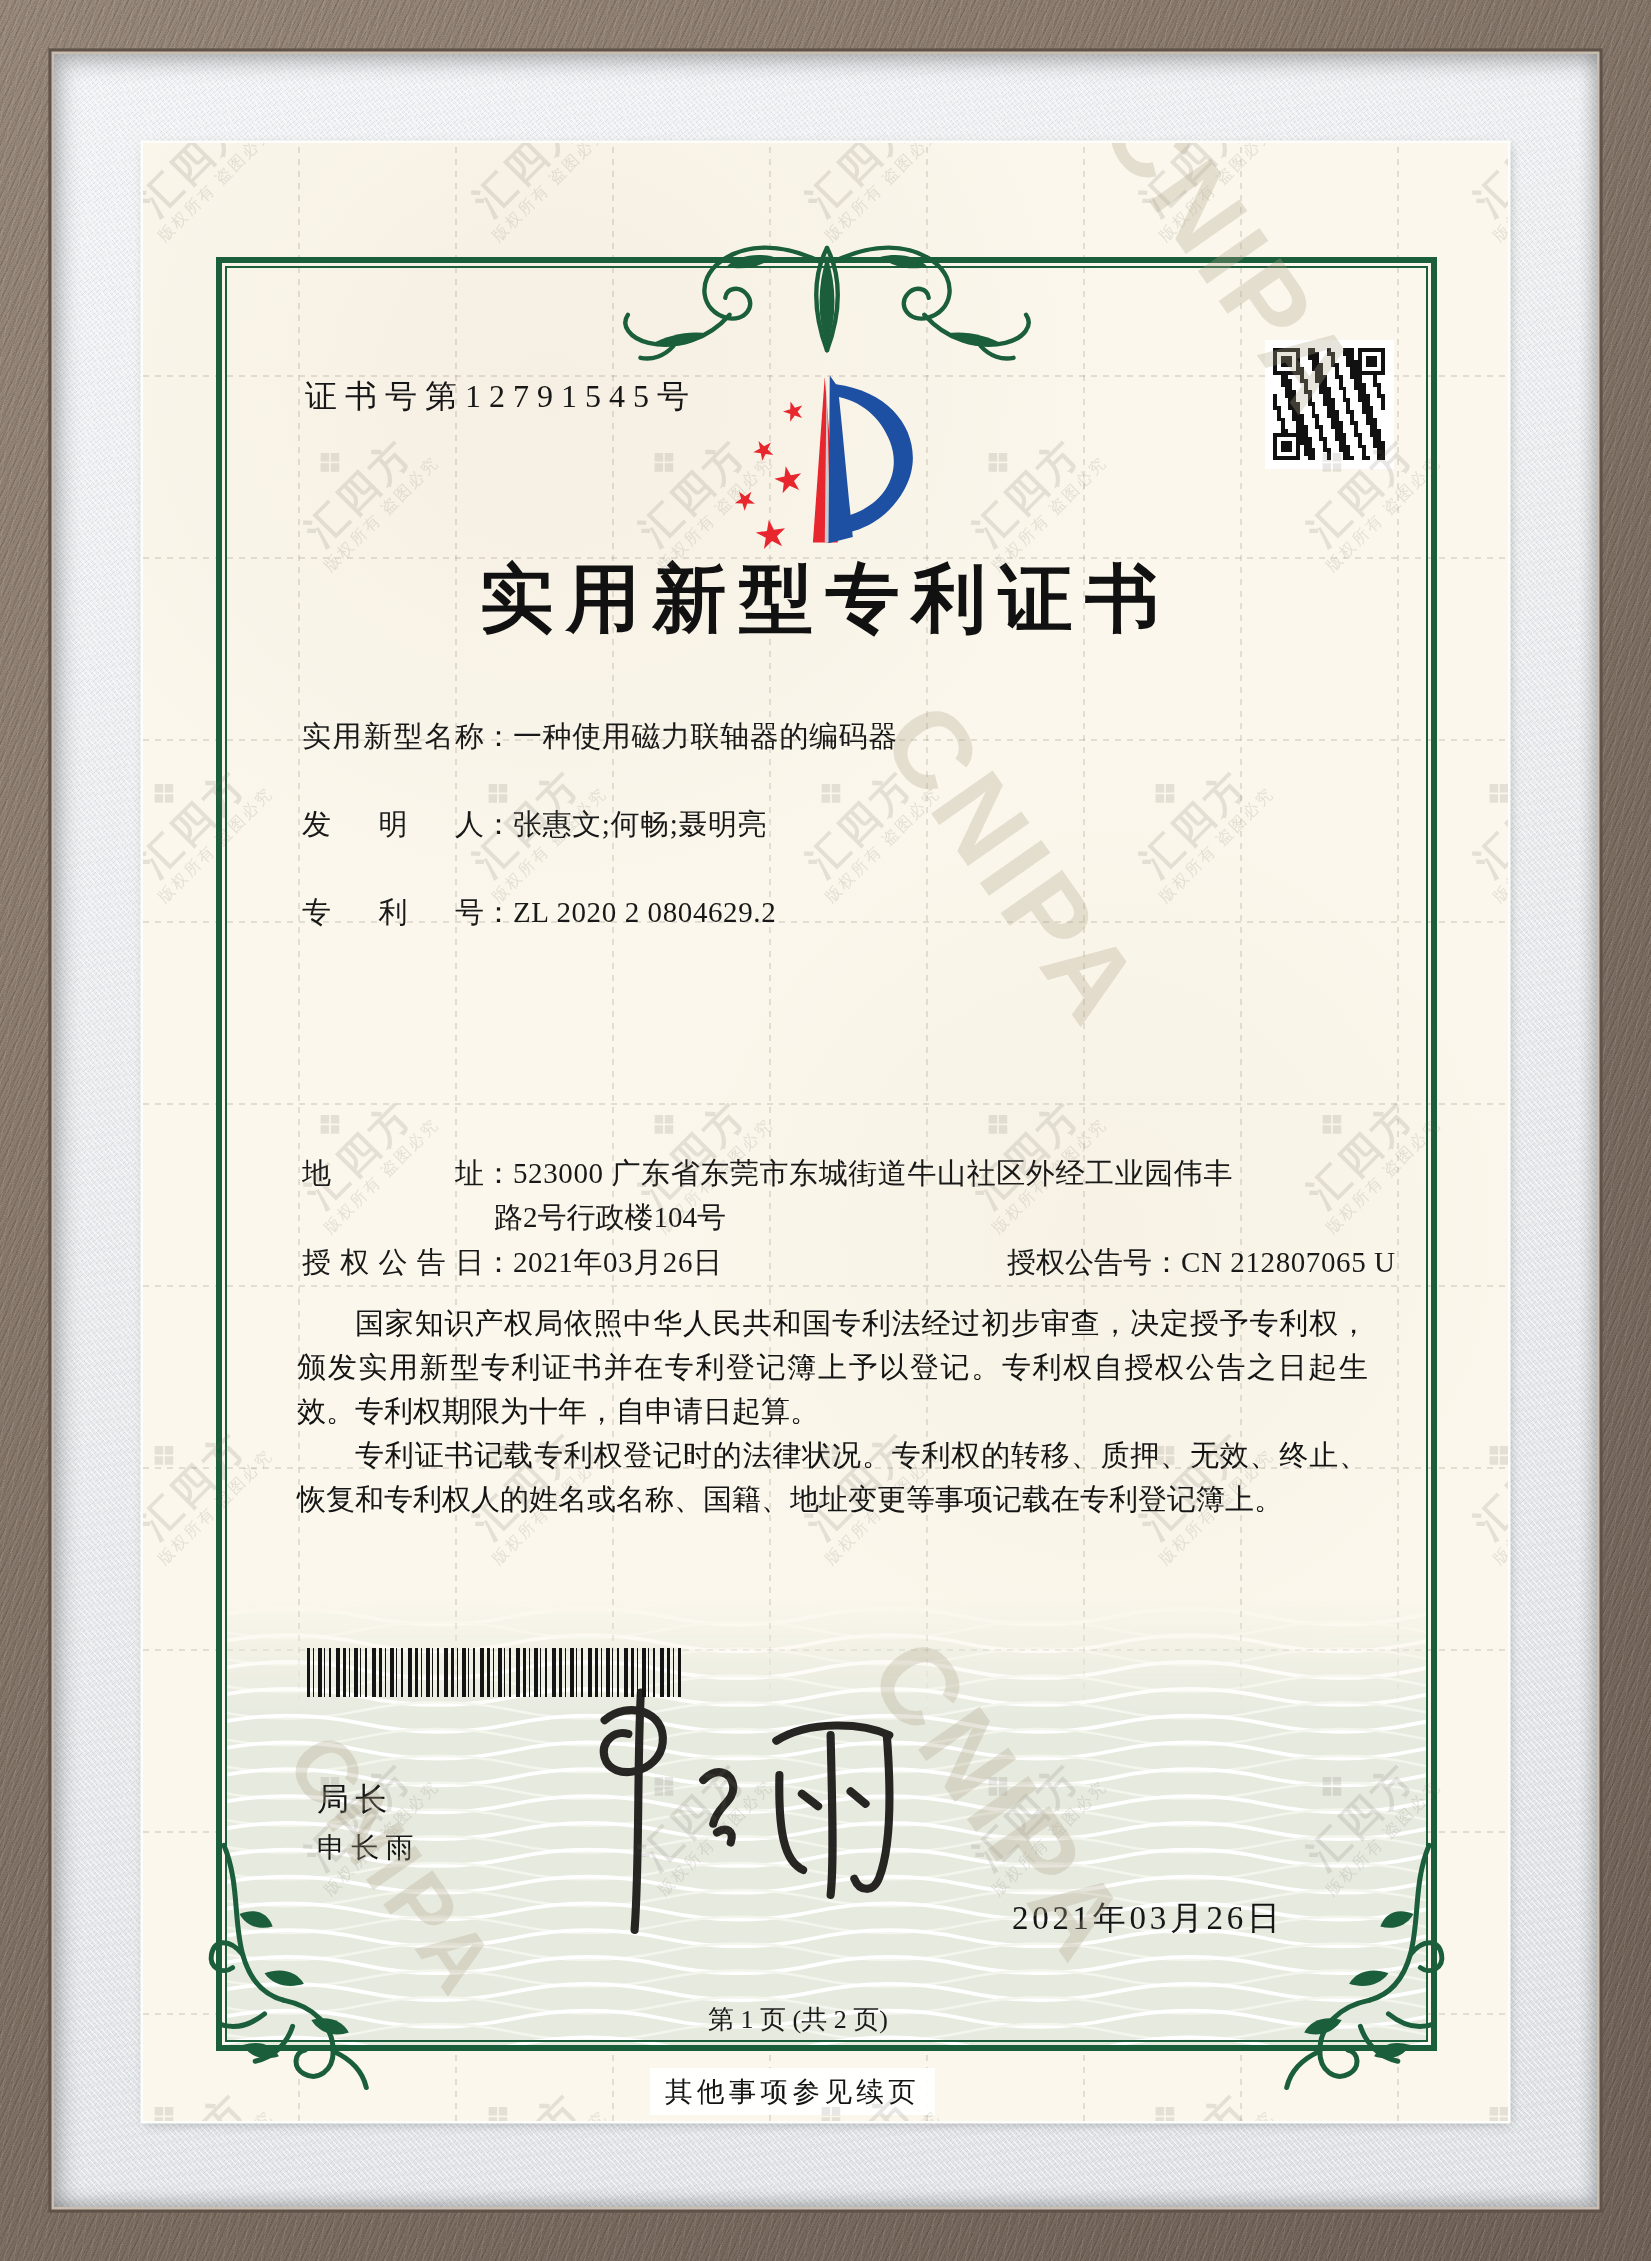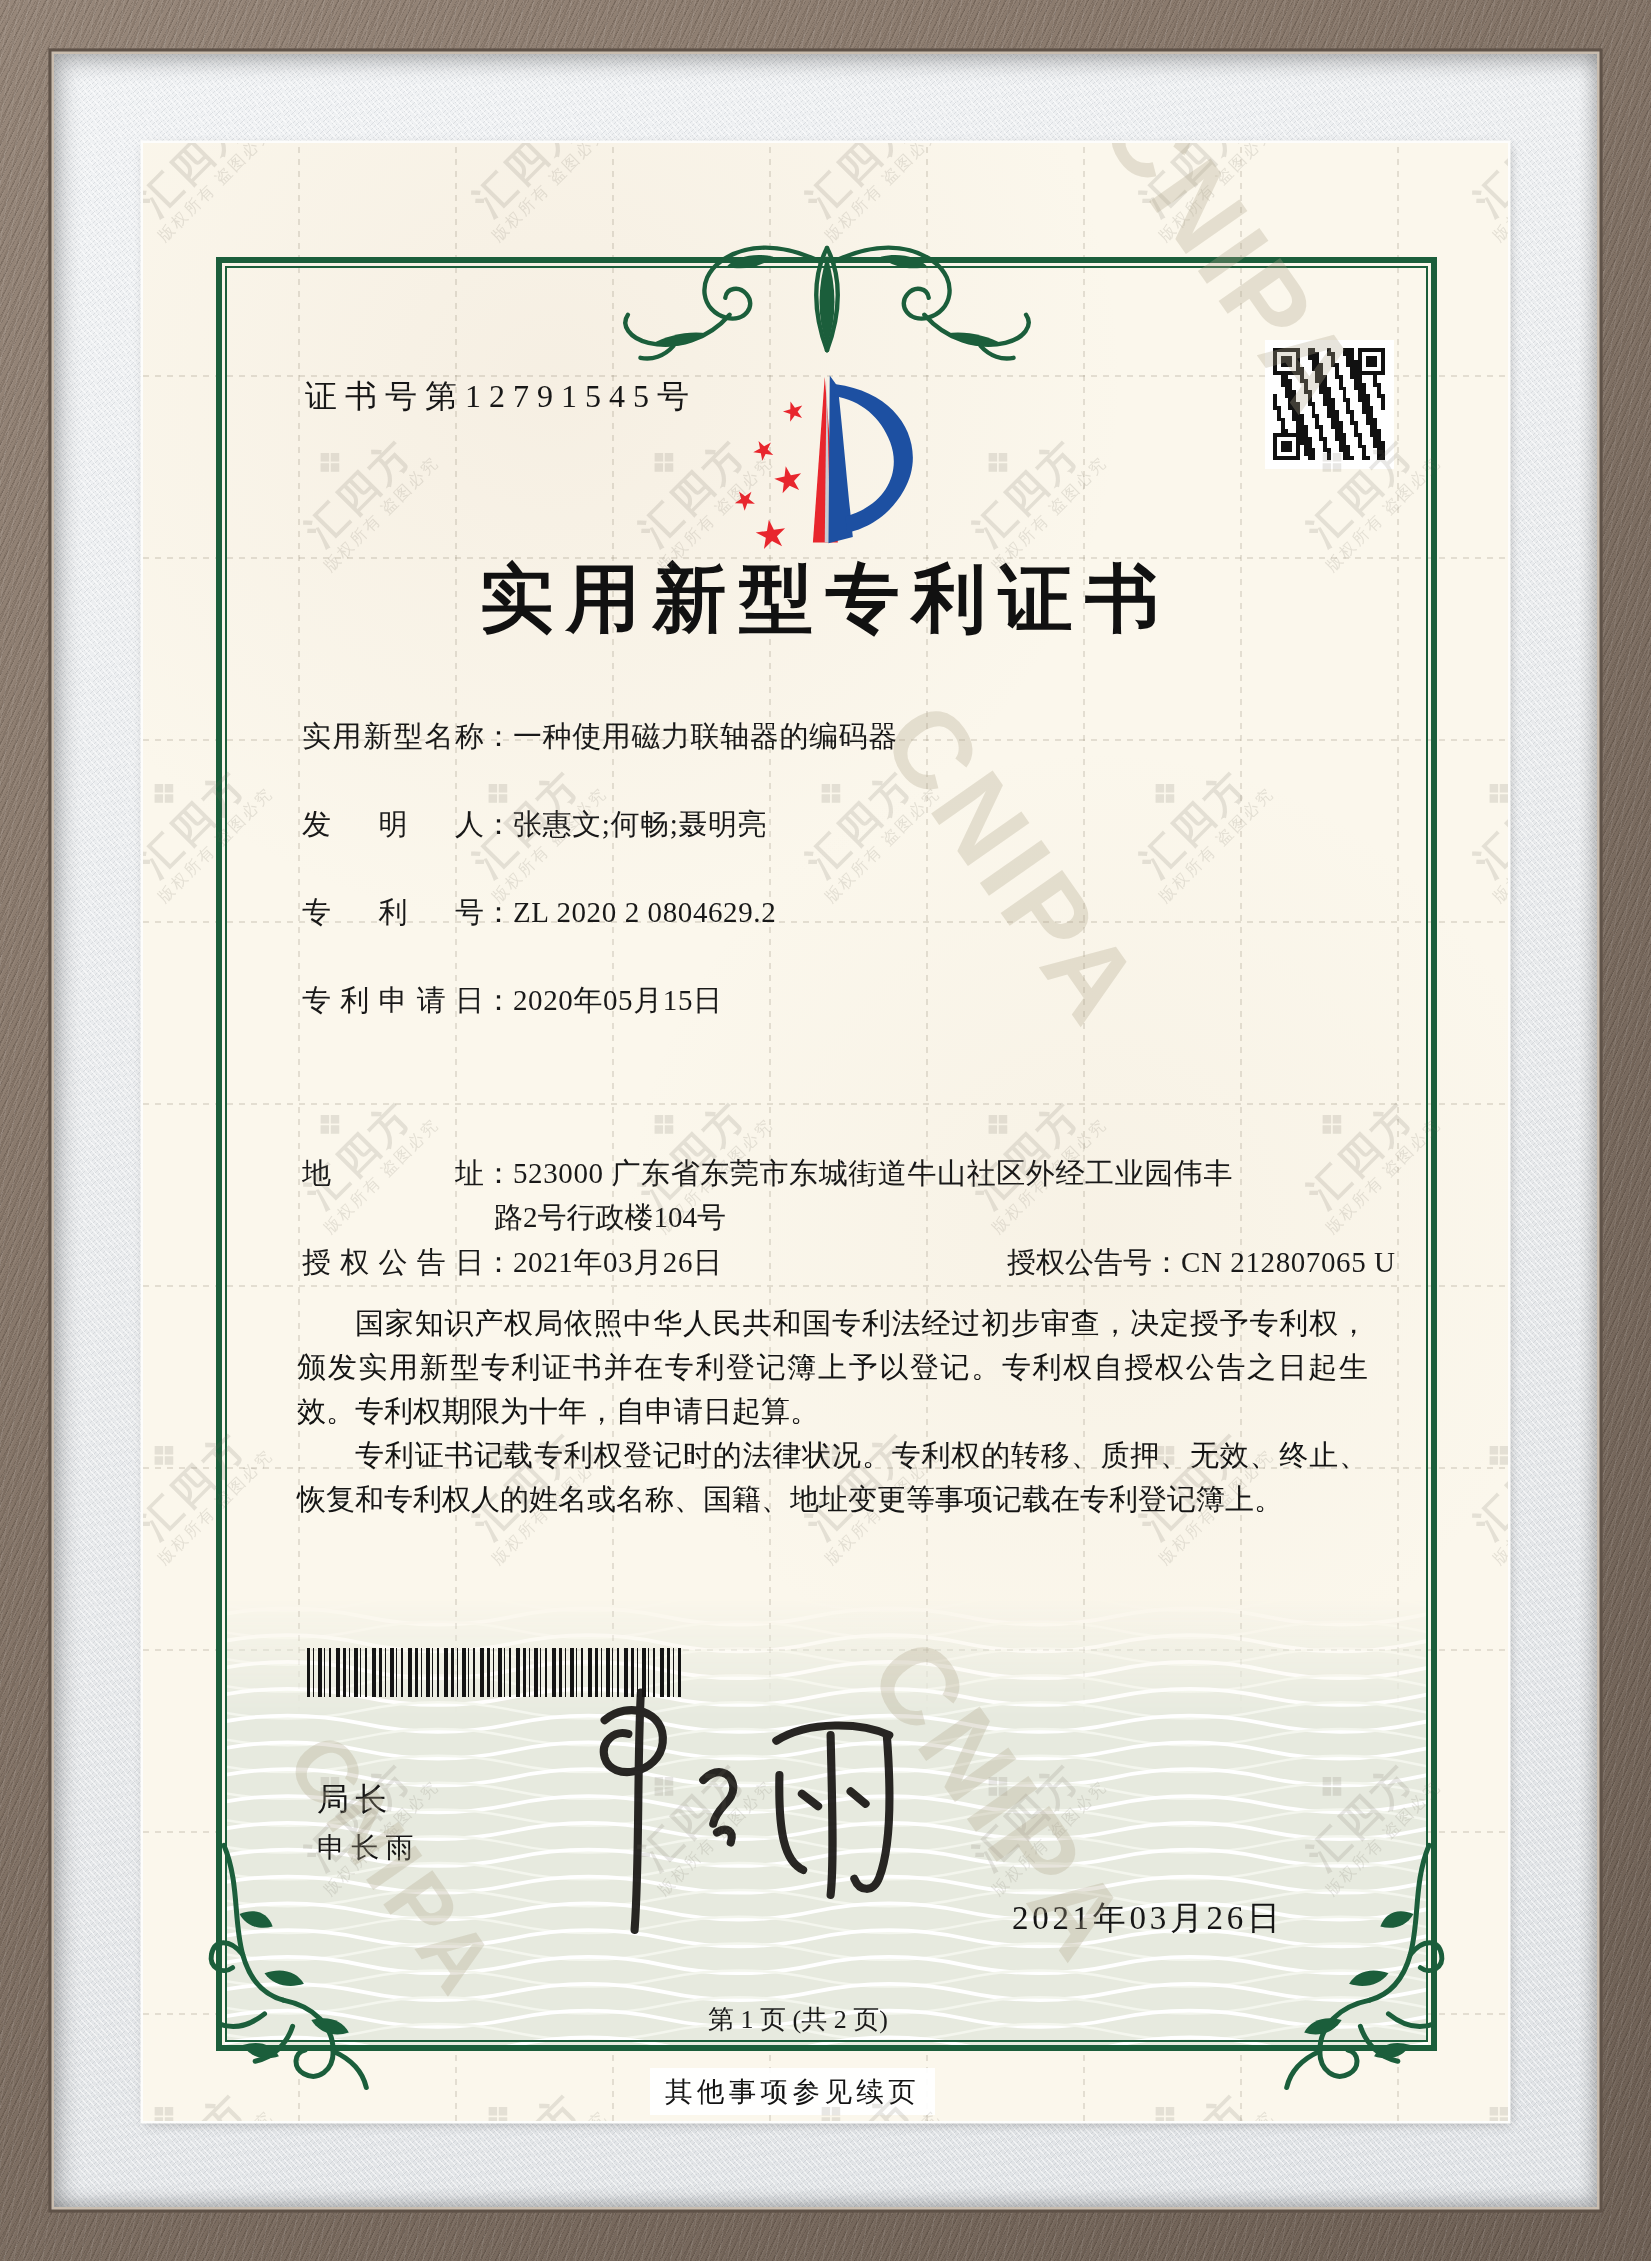--- a/index.html
+++ b/index.html
@@ -630,23 +630,20 @@
 
       <div class="fld" style="top:574px">
         <span class="lbl">实用新型名称</span><span>：</span><span class="val">一种使用磁力联轴器的编码器</span>
       </div>
       <div class="fld" style="top:662px">
         <span class="lbl">发明人</span><span>：</span><span class="val">张惠文;何畅;聂明亮</span>
       </div>
       <div class="fld" style="top:750px">
         <span class="lbl">专利号</span><span>：</span><span class="val">ZL 2020 2 0804629.2</span>
       </div>
-      <div class="fld" style="top:838px">
-        <span class="lbl">专利申请日</span><span>：</span><span class="val">2020年05月15日</span>
-      </div>
       <div class="fld" style="top:1011px">
         <span class="lbl">地址</span><span>：</span><span class="val">523000 广东省东莞市东城街道牛山社区外经工业园伟丰</span>
       </div>
       <div class="addr2" style="top:1055px">路2号行政楼104号</div>
       <div class="fld" style="top:1100px">
         <span class="lbl">授权公告日</span><span>：</span><span class="val">2021年03月26日</span>
         <span class="grant-no">
           <span>授权公告号</span><span>：</span><span class="val">CN 212807065 U</span>
         </span>
       </div>

